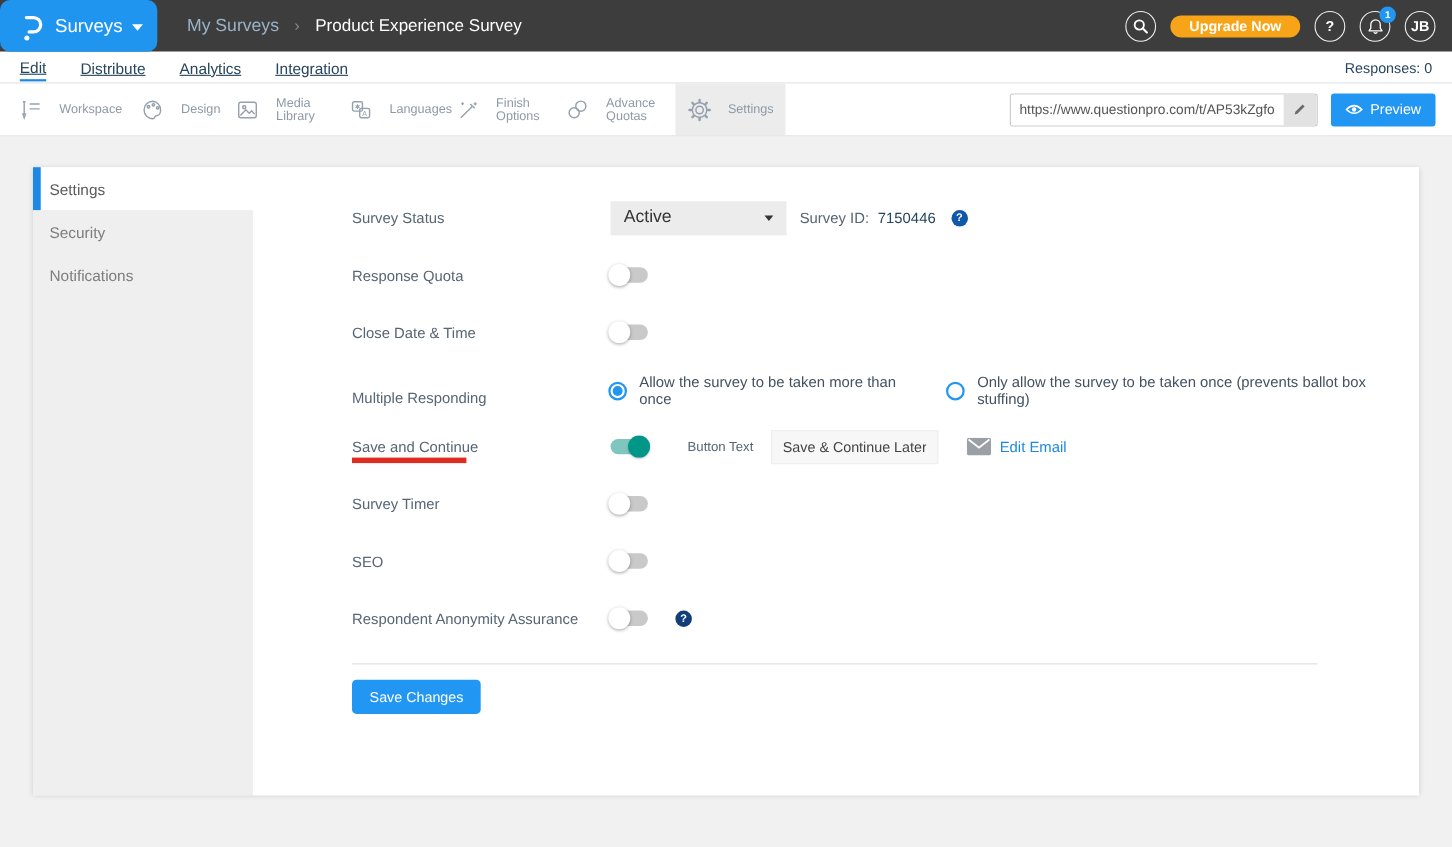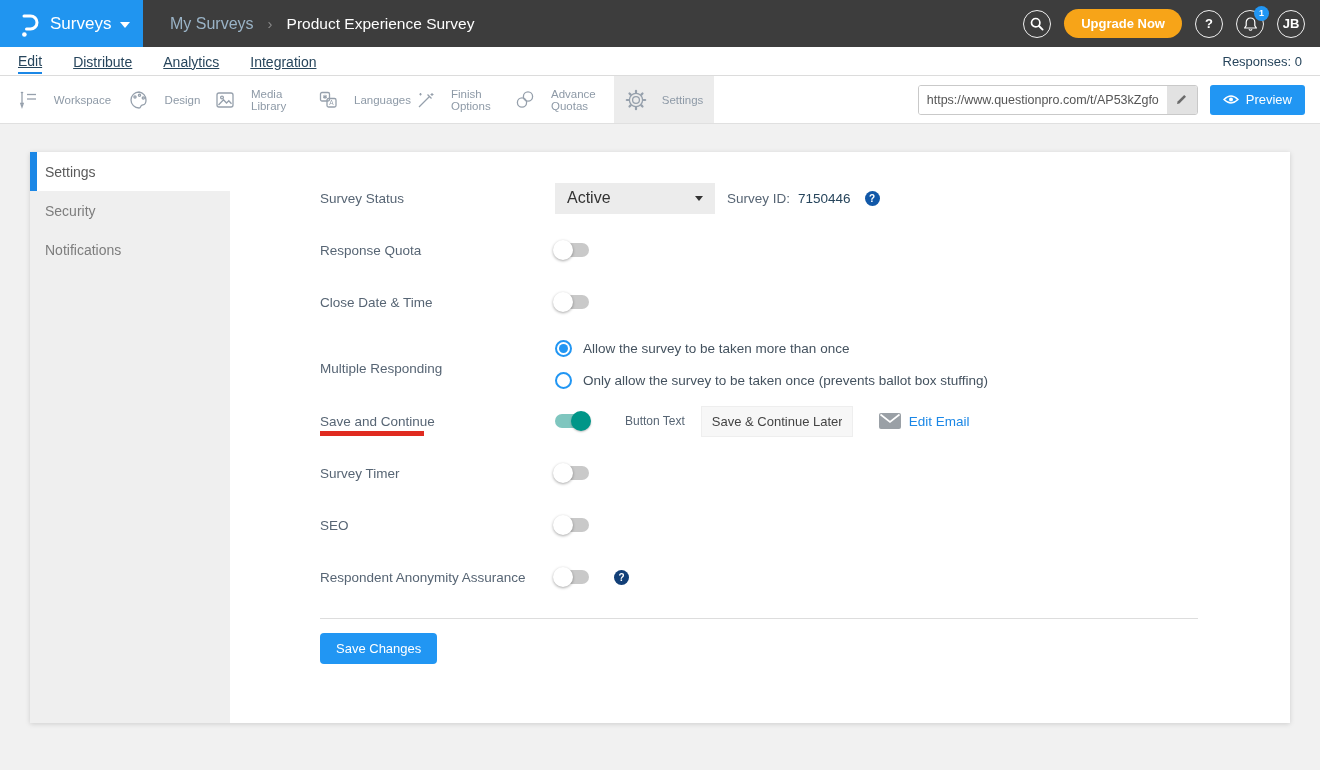--- a/index.html
+++ b/index.html
@@ -1,30 +1,30 @@
 <!DOCTYPE html>
 <html><head>
 <meta charset="utf-8">
 <style>
   * { margin:0; padding:0; box-sizing:border-box; }
   body { font-family:"Liberation Sans", sans-serif; background:#f1f1f1; }
   .page { position:relative; width:1320px; height:770px; background:#f1f1f1; overflow:hidden; }
 
   
   .topbar { display:flex; align-items:center; height:47px; background:#3d3d3d; color:#fff; }
-  .logo-area { display:flex; align-items:center; gap:9px; width:143px; height:100%; background:#2095f0; padding-left:17px; cursor:pointer; }
+  .logo-area { display:flex; align-items:center; gap:9px; width:143px; height:100%; background:#2095f0; padding-left:17px; cursor:pointer;border-radius:9px; }
   .logo-area .product { font-size:17px; font-weight:500; color:#fff; }
   .caret-down { width:0; height:0; border-left:5px solid transparent; border-right:5px solid transparent; border-top:6px solid #fff; margin-top:2px; }
   .breadcrumb { display:flex; align-items:center; gap:14px; margin-left:27px; font-size:16px; }
   .crumb-parent { color:#9ab3c6; cursor:pointer; }
   .crumb-sep { color:#8a8a8a; font-size:15px; }
   .crumb-current { color:#fdfdfd; font-size:15.5px; }
   .topbar-right { margin-left:auto; display:flex; align-items:center; gap:13px; padding-right:15px; }
   .circle-btn { position:relative; width:28px; height:28px; border:1.5px solid rgba(255,255,255,.92); border-radius:50%; display:flex; align-items:center; justify-content:center; cursor:pointer; font-weight:bold; font-size:13px; color:#fff; }
-  .upgrade-btn { height:29px; padding:0 17px; background:#f7a418; border:none; border-radius:15px; color:#fff; font-weight:bold; font-size:13px; cursor:pointer; font-family:inherit; }
+  .upgrade-btn { height:20px; padding:0 17px; background:#f7a418; border:none; border-radius:15px; color:#fff; font-weight:bold; font-size:13px; cursor:pointer; font-family:inherit; }
   .badge { position:absolute; top:-5px; right:-6px; min-width:15px; height:15px; border-radius:50%; background:#2196f3; color:#fff; font-size:9px; font-weight:bold; display:flex; align-items:center; justify-content:center; }
 
   
   .tabs-row { display:flex; align-items:center; height:29px; background:#fff; border-bottom:1px solid #dcdcdc; padding-left:18px; }
   .tab { margin-right:31px; font-size:14px; font-weight:500; color:#27455c; padding:4px 0 3px; cursor:pointer;text-decoration:underline; }
   .tab.active { border-bottom:2px solid #1b87e6; }
   .responses { margin-left:auto; padding-right:18px; font-size:13px; color:#27455c; }
 
   
   .toolbar { display:flex; align-items:stretch; height:48px; background:#fff; border-bottom:1px solid #e0e0e0; padding-left:14px; }
@@ -53,21 +53,21 @@
   .dd-caret { margin-left:auto; width:0; height:0; border-left:4.5px solid transparent; border-right:4.5px solid transparent; border-top:5.5px solid #333; }
   .sid-label { margin-left:12px; font-size:13.5px; color:#576574; }
   .sid-value { margin-left:8px; font-size:13.5px; color:#27455c; }
   .help-dot { margin-left:14px; width:15px; height:15px; border-radius:50%; background:#1158a8; color:#fff; font-size:10px; font-weight:bold; display:flex; align-items:center; justify-content:center; cursor:pointer; }
 
   .switch { position:relative; width:34px; height:14px; border-radius:7px; background:#c9c9c9; cursor:pointer; flex:0 0 auto; }
   .switch .knob { position:absolute; top:-3px; left:-2px; width:20px; height:20px; border-radius:50%; background:#fff; box-shadow:0 1px 3px rgba(0,0,0,.35); }
   .switch.on { background:#7fc6bf; }
   .switch.on .knob { left:auto; right:-2px; background:#009688; box-shadow:0 1px 2px rgba(0,0,0,.25); }
 
-  .radio-group { display:flex; flex-direction:column; gap:15px; padding:6px 0; }
+  .radio-group { display:flex; flex-direction:row; gap:15px; padding:6px 0; }
   .radio-option { display:flex; align-items:center; gap:11px; cursor:pointer; }
   .radio { width:17px; height:17px; border:2px solid #2196f3; border-radius:50%; display:flex; align-items:center; justify-content:center; flex:0 0 auto; }
   .radio.selected::after { content:''; width:9px; height:9px; border-radius:50%; background:#2196f3; }
   .radio-text { font-size:13.5px; color:#44525f; }
 
   .btn-text-label { margin-left:36px; font-size:12px; color:#576574; }
   .btn-text-input { margin-left:16px; width:152px; height:31px; background:#f7f7f7; border:1px solid #eeeeee; padding:0 10px; font-size:13px; color:#444; font-family:inherit; outline:none; }
   .email-link { margin-left:8px; font-size:13.5px; color:#1b87e6; cursor:pointer; }
   .envelope { margin-left:26px; cursor:pointer; display:flex; }
 

